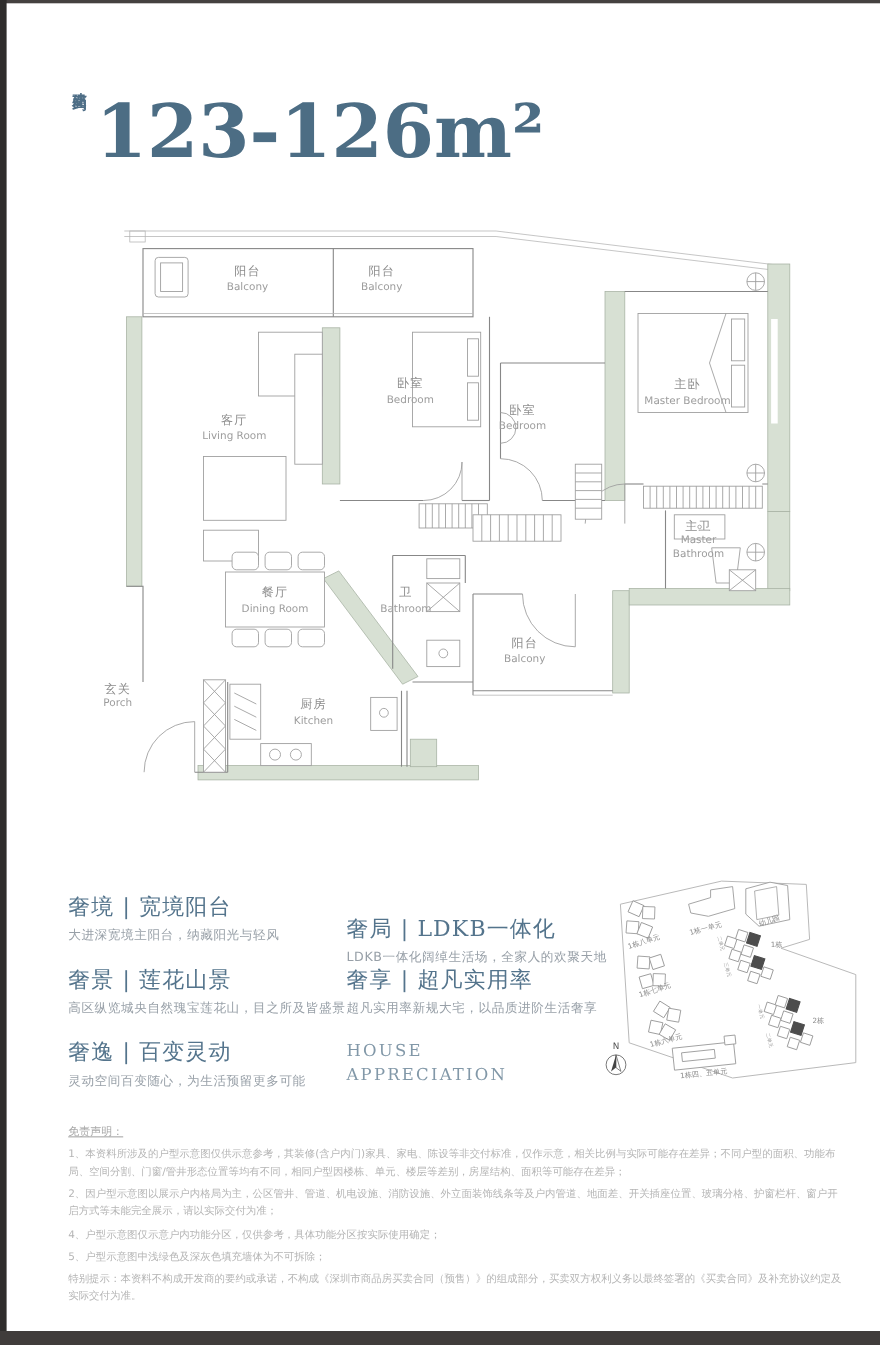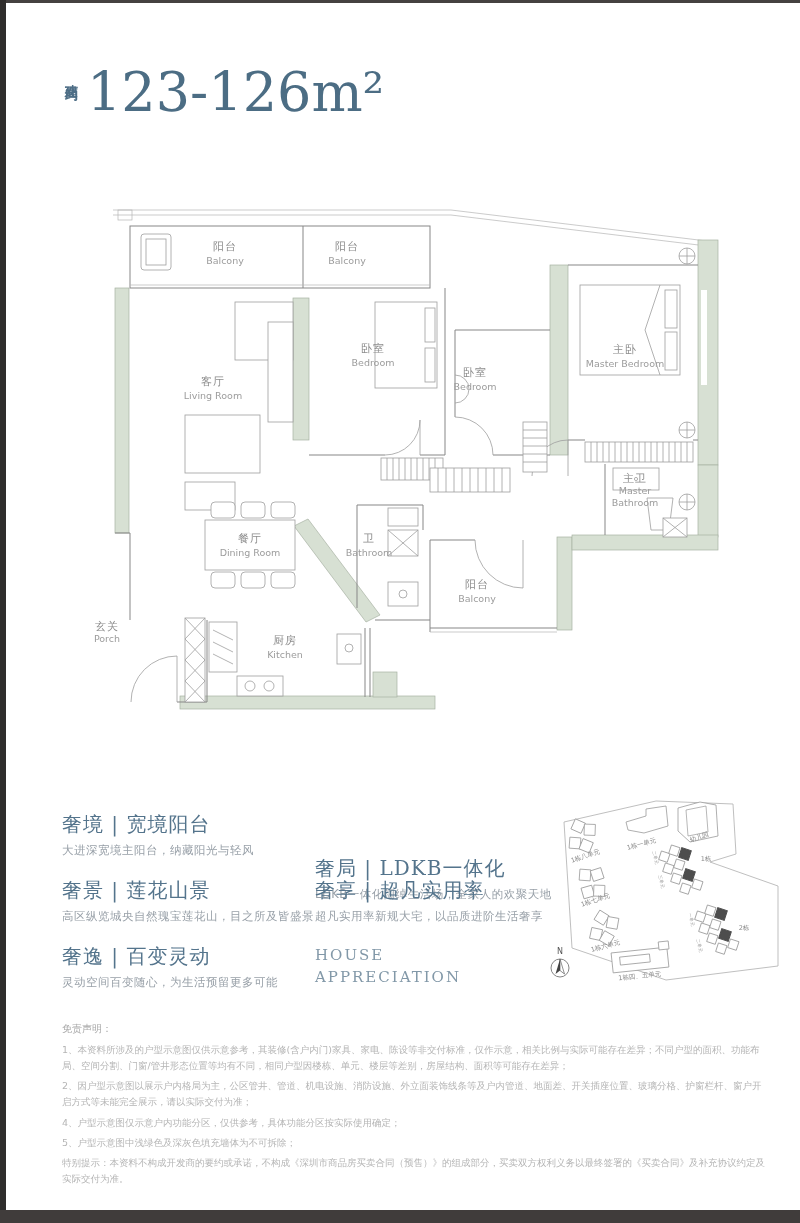--- a/index.html
+++ b/index.html
@@ -13,21 +13,21 @@
   .edge-bottom{position:absolute;left:0;bottom:0;width:100%;height:13px;background:#403c3b;}
 
   
   .header{position:absolute;left:62px;top:66px;display:flex;align-items:flex-start;}
   .title-prefix{
     writing-mode:vertical-rl;text-orientation:upright;
     font-size:13px;letter-spacing:2px;color:#4e6e86;margin:8px 7px 0 0;font-weight:bold;
   }
   .title-area{
     font-family:"DejaVu Serif","Liberation Serif",serif;
-    font-size:54px;line-height:1;color:#4c6d84;font-weight:400;letter-spacing:0px;
+    font-size:67px;line-height:1;color:#4c6d84;font-weight:700;letter-spacing:0px;margin-top:20px;
   }
 
   
   .floorplan{position:absolute;left:85px;top:190px;}
   .floorplan .wall{stroke:#878787;stroke-width:1;fill:none;}
   .floorplan .thin{stroke:#b5b5b5;stroke-width:0.7;fill:none;}
   .floorplan .furn{stroke:#9e9e9e;stroke-width:0.8;fill:#ffffff;}
   .floorplan .furnline{stroke:#9e9e9e;stroke-width:0.8;fill:none;}
   .floorplan .green{fill:#d7e0d3;stroke:#a7b2a3;stroke-width:0.7;}
   .floorplan text{text-anchor:middle;}
@@ -51,21 +51,21 @@
   .sitemap .bld{fill:#ffffff;stroke:#9a9a9a;stroke-width:0.8;}
   .sitemap .dark{fill:#4d4d4d;stroke:#4d4d4d;}
   .sitemap .mlbl{font-size:6.5px;fill:#8a8a8a;text-anchor:middle;}
   .sitemap .tiny{font-size:4.5px;fill:#9a9a9a;text-anchor:middle;}
   .sitemap .nlbl{font-size:8px;fill:#555555;text-anchor:middle;}
   .map-captions{position:absolute;left:440px;top:986px;width:356px;text-align:right;
     font-size:10px;color:#8f8f8f;line-height:1.65;letter-spacing:0.5px;}
 
   
   .disclaimer{position:absolute;left:62px;top:1022px;width:705px;}
-  .disclaimer .dtitle{font-size:10px;color:#a9a9a9;margin:0 0 6px 0;}
+  .disclaimer .dtitle{font-size:10px;color:#a9a9a9;margin:0 0 6px 0;text-decoration:underline;}
   .disclaimer p{font-size:9.5px;color:#b5b5b5;line-height:1.7;margin:0 0 4px 0;}
 </style>
 </head>
 <body>
 
 <div class="edge-top"></div>
 <div class="edge-left"></div>
 <div class="edge-bottom"></div>
 
 <div class="header">
@@ -263,21 +263,21 @@
   <div class="fdesc">大进深宽境主阳台，纳藏阳光与轻风</div>
 </div>
 <div class="feature" style="left:62px;top:878px;">
   <div class="ftitle">奢景 | 莲花山景</div>
   <div class="fdesc">高区纵览城央自然瑰宝莲花山，目之所及皆盛景</div>
 </div>
 <div class="feature" style="left:62px;top:944px;">
   <div class="ftitle">奢逸 | 百变灵动</div>
   <div class="fdesc">灵动空间百变随心，为生活预留更多可能</div>
 </div>
-<div class="feature" style="left:315px;top:856px;">
+<div class="feature" style="left:315px;top:832px;">
   <div class="ftitle">奢局 | LDKB一体化</div>
   <div class="fdesc">LDKB一体化阔绰生活场，全家人的欢聚天地</div>
 </div>
 <div class="feature" style="left:315px;top:878px;">
   <div class="ftitle">奢享 | 超凡实用率</div>
   <div class="fdesc">超凡实用率新规大宅，以品质进阶生活奢享</div>
 </div>
 <div class="brand">
   <div>HOUSE</div>
   <div>APPRECIATION</div>

